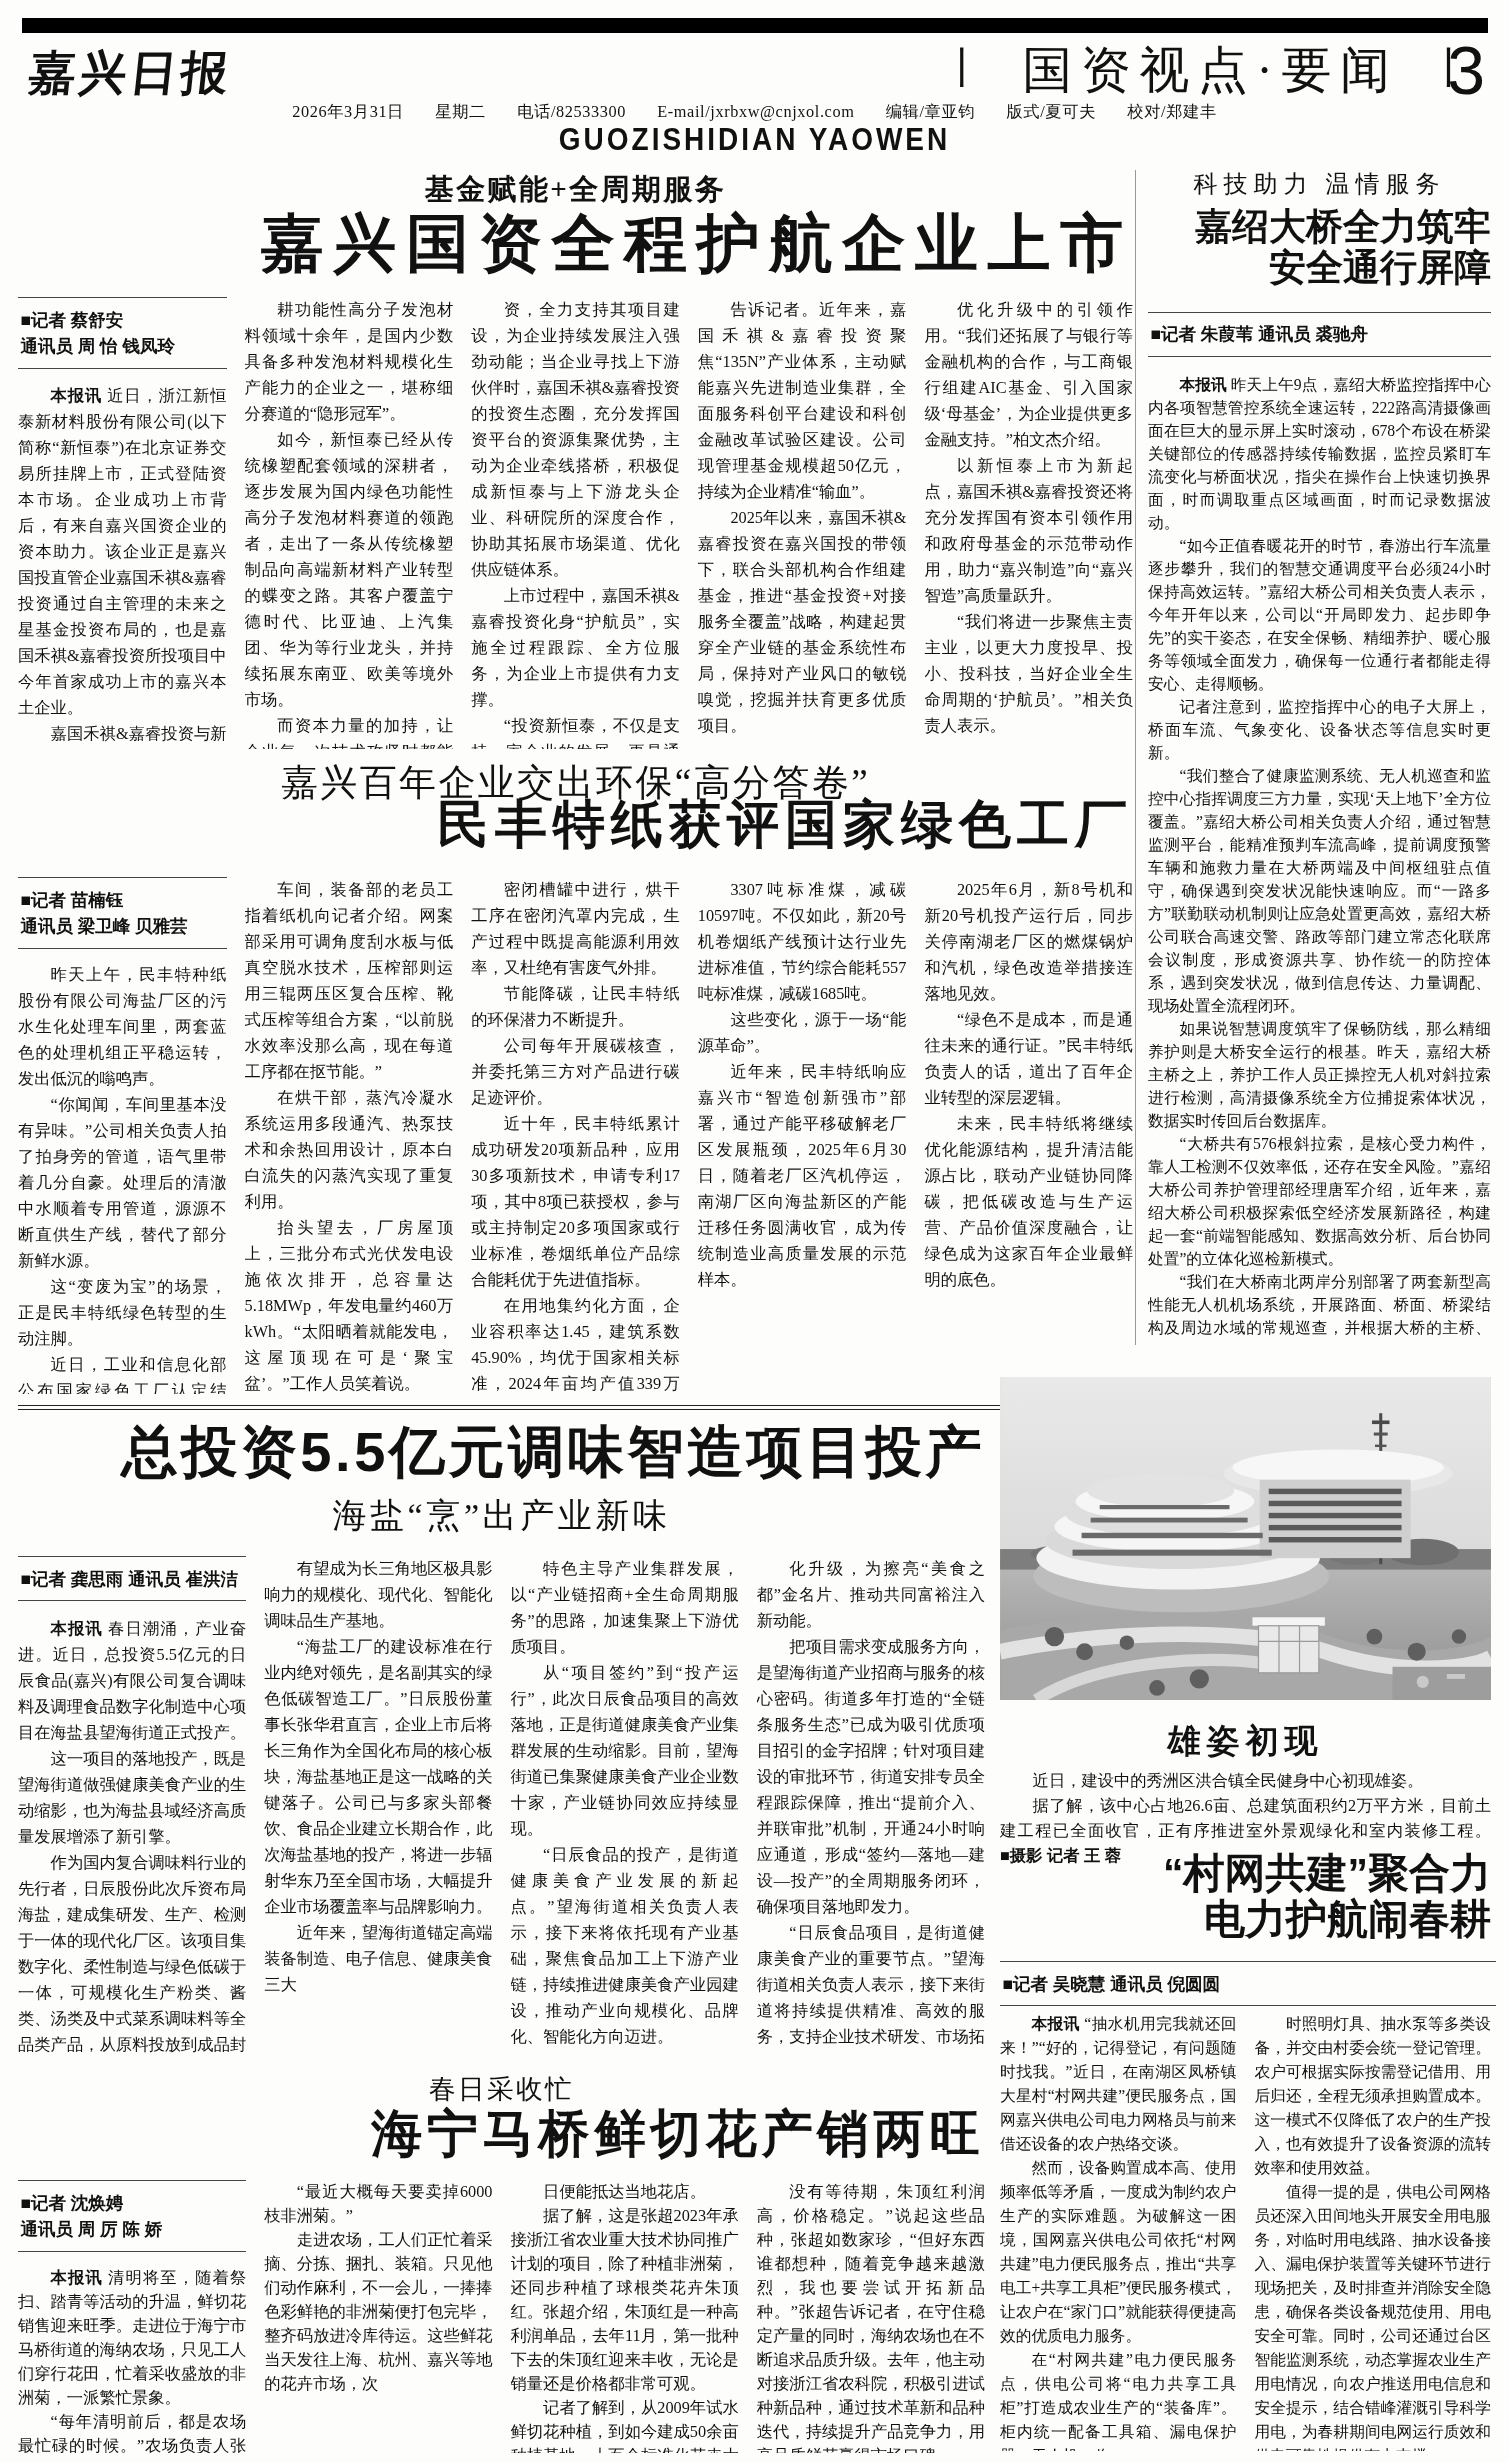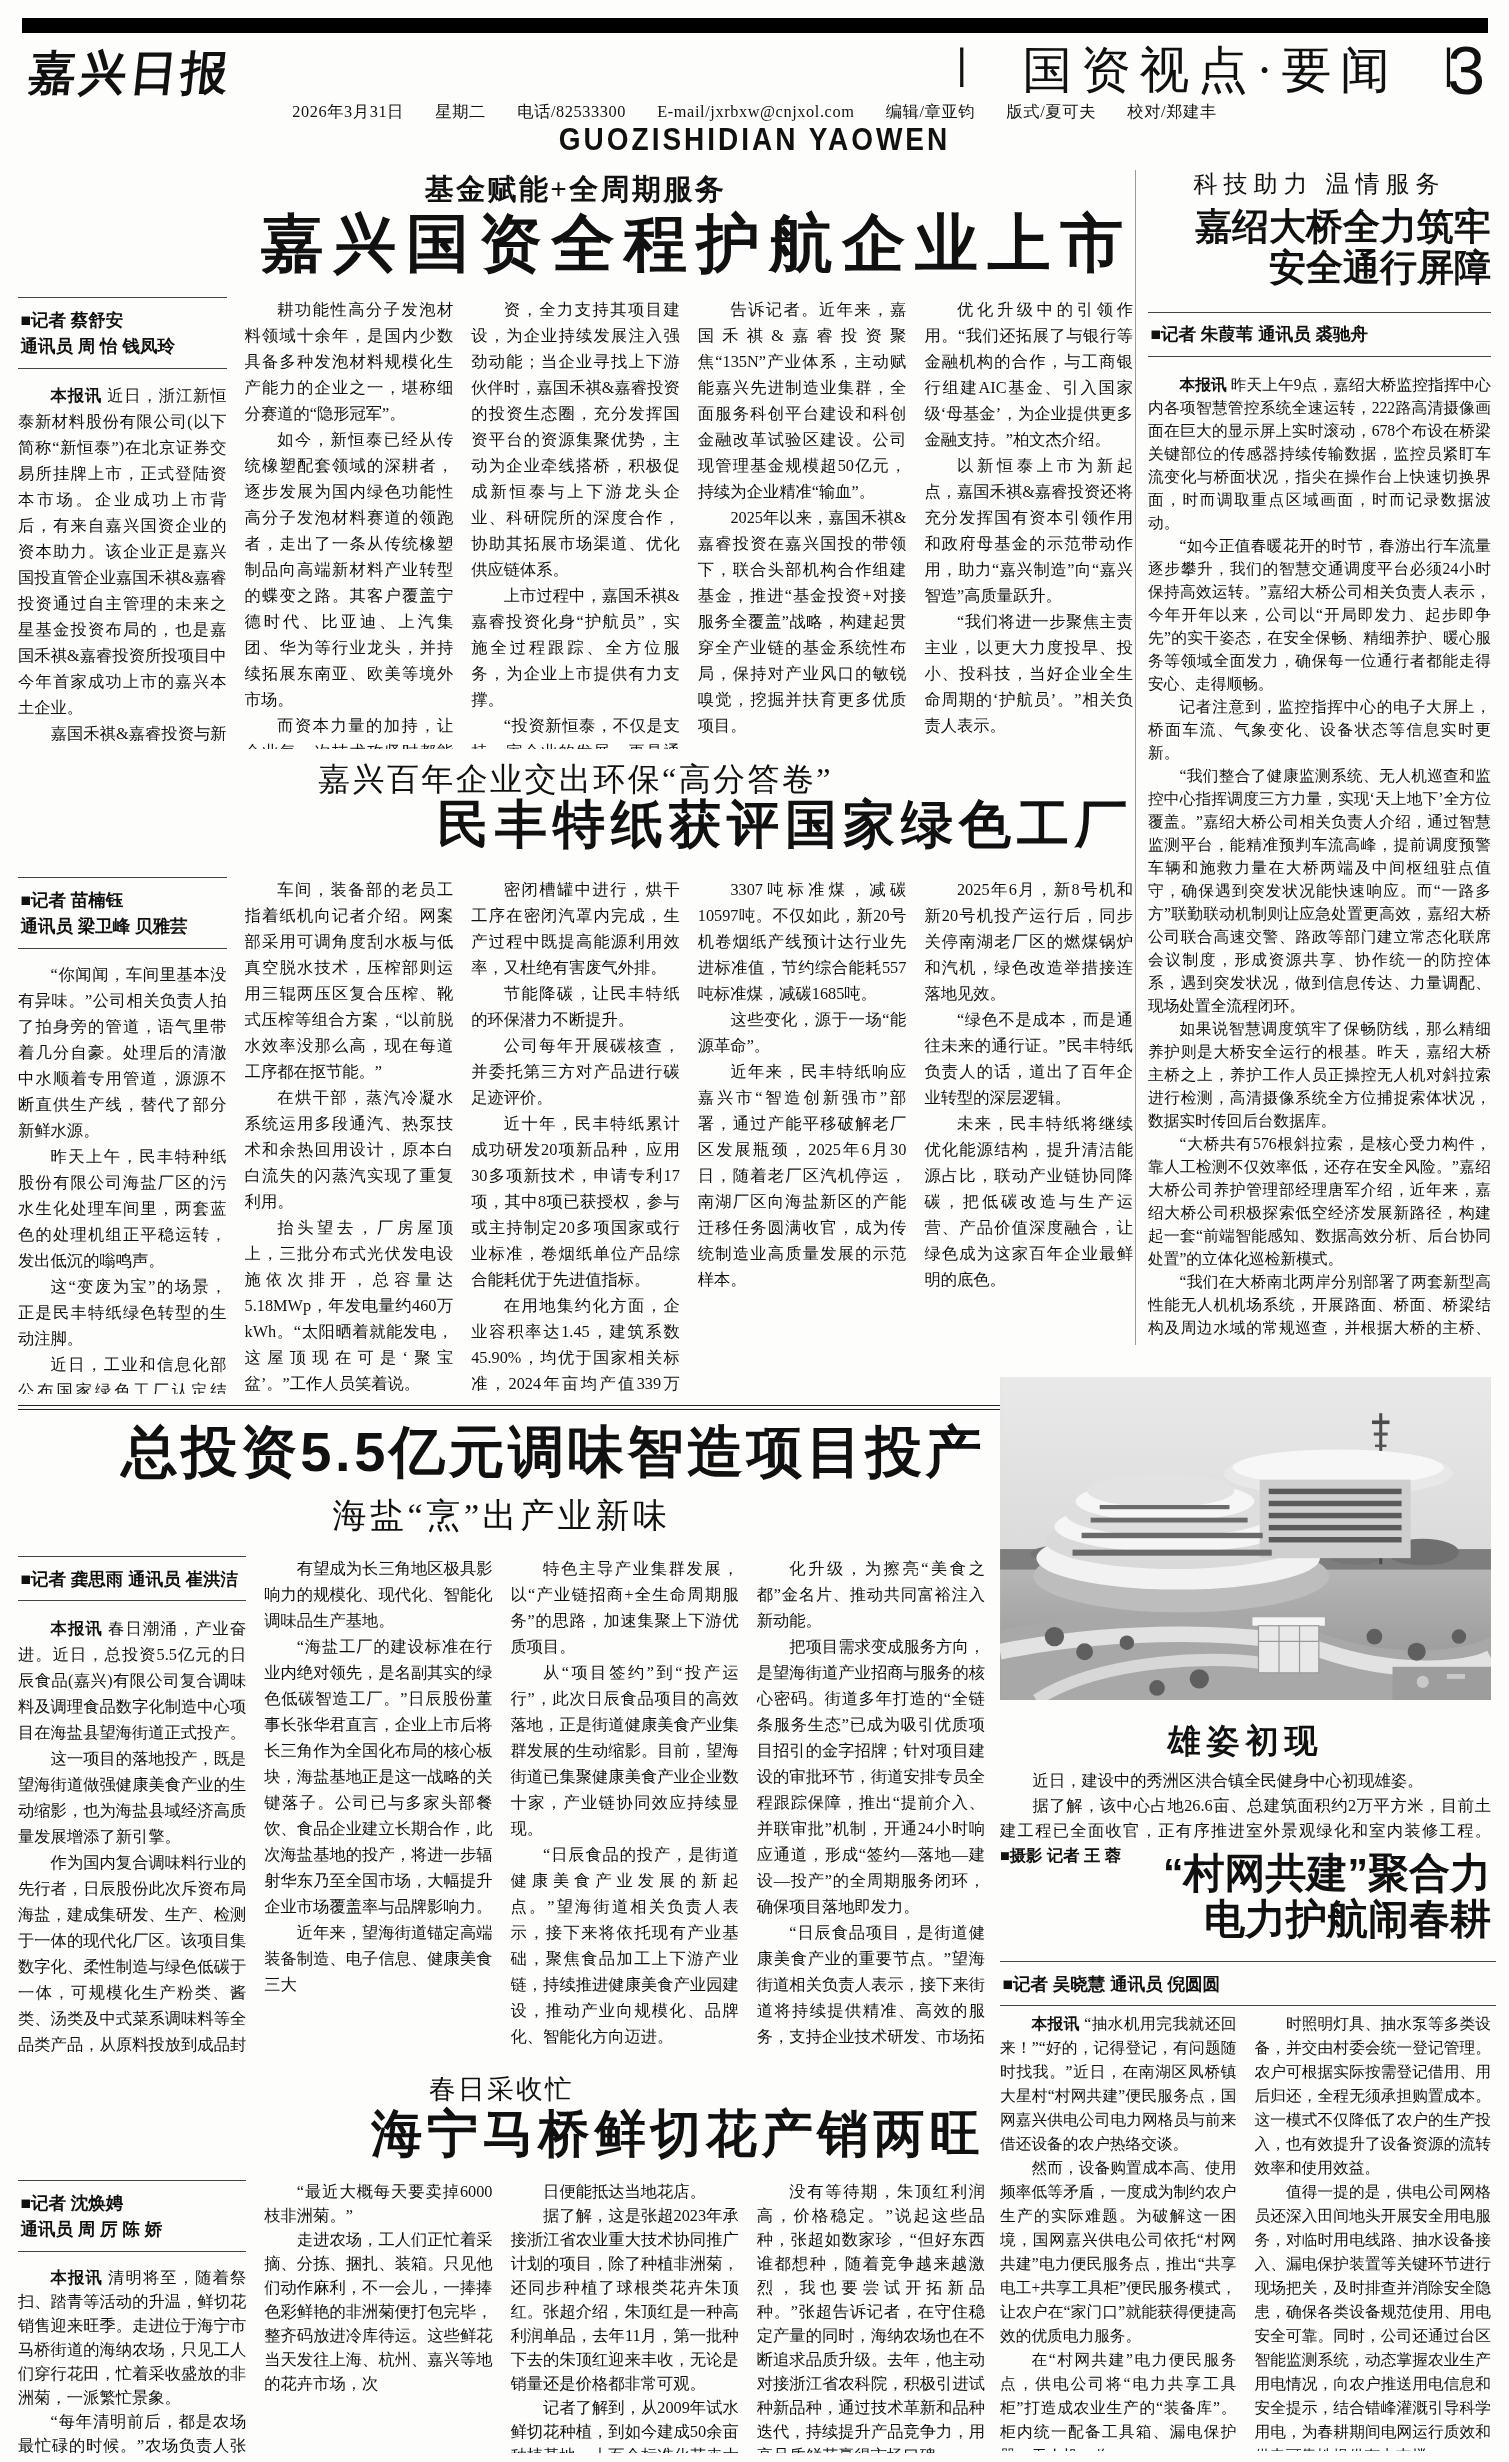--- a/index.html
+++ b/index.html
@@ -34,21 +34,21 @@
   #main-art-kicker{left:18px;top:170px;width:1115px;font-weight:bold;}
   #main-art-title{left:18px;top:208px;width:1115px;font-size:63px;letter-spacing:9.7px;}
   #main-art-body{left:18px;top:297px;width:1115px;height:452px;font-size:16.3px;line-height:26px;}
   #right-art{left:1148px;top:168px;width:343px;}
   #right-kicker{font-size:24px;letter-spacing:6px;}
   #right-title{font-size:37px;margin-top:6px;}
   #right-byline{margin-top:23px;}
   #right-body{margin-top:15.7px;height:967px;overflow:hidden;text-align:justify;
               font-size:15.7px;line-height:23px;}
   #right-body p{margin:0;text-indent:2em;}
-  #mf-kicker{left:18px;top:758px;width:1115px;font-size:32px;}
+  #mf-kicker{left:18px;top:758px;width:1115px;font-size:37px;}
   #mf-title{left:18px;top:795px;width:1115px;font-size:52px;letter-spacing:6px;}
   #mf-body{left:18px;top:877px;width:1115px;height:517px;font-size:16.3px;line-height:26px;}
   #divider1{left:18px;top:1405px;width:1115px;}
   #hy-title{left:18px;top:1421px;width:967px;font-size:56px;letter-spacing:3.6px;}
   #hy-sub{left:18px;top:1493px;width:967px;text-align:center;font-size:34px;letter-spacing:3.6px;}
   #hy-body{left:18px;top:1556px;width:967px;height:497px;font-size:16.3px;line-height:26px;}
   #photo{left:1000px;top:1377px;width:491px;height:323px;overflow:hidden;background:#cfcfcf;}
   #photo-cap-title{left:1000px;top:1719px;width:491px;text-align:center;font-size:33px;
                    letter-spacing:6px;font-weight:bold;}
   #photo-cap{left:1000px;top:1768px;width:491px;font-size:16.3px;line-height:25px;text-align:justify;}
@@ -138,22 +138,22 @@
   </div>
 
   <div class="abs kicker" id="mf-kicker">嘉兴百年企业交出环保“高分答卷”</div>
   <div class="abs headline" id="mf-title">民丰特纸获评国家绿色工厂</div>
   <div class="abs cols" id="mf-body">
       <div class="col">
         <div class="byline-box" style="margin-bottom: 13.3px;">
           <div>■记者 苗楠钰</div>
           <div>通讯员 梁卫峰 贝雅芸</div>
         </div>
+        <p>昨天上午，民丰特种纸股份有限公司海盐厂区的污水生化处理车间里，两套蓝色的处理机组正平稳运转，发出低沉的嗡鸣声。</p>
         <p>“你闻闻，车间里基本没有异味。”公司相关负责人拍了拍身旁的管道，语气里带着几分自豪。处理后的清澈中水顺着专用管道，源源不断直供生产线，替代了部分新鲜水源。</p>
-        <p>昨天上午，民丰特种纸股份有限公司海盐厂区的污水生化处理车间里，两套蓝色的处理机组正平稳运转，发出低沉的嗡鸣声。</p>
         <p>这“变废为宝”的场景，正是民丰特纸绿色转型的生动注脚。</p>
         <p>近日，工业和信息化部公布国家绿色工厂认定结果，民丰特纸榜上有名。</p>
       </div>
       <div class="col">
         <p>车间，装备部的老员工指着纸机向记者介绍。网案部采用可调角度刮水板与低真空脱水技术，压榨部则运用三辊两压区复合压榨、靴式压榨等组合方案，“以前脱水效率没那么高，现在每道工序都在抠节能。”</p>
         <p>在烘干部，蒸汽冷凝水系统运用多段通汽、热泵技术和余热回用设计，原本白白流失的闪蒸汽实现了重复利用。</p>
         <p>抬头望去，厂房屋顶上，三批分布式光伏发电设施依次排开，总容量达5.18MWp，年发电量约460万kWh。“太阳晒着就能发电，这屋顶现在可是‘聚宝盆’。”工作人员笑着说。</p>
       </div>
       <div class="col">
         <p>密闭槽罐中进行，烘干工序在密闭汽罩内完成，生产过程中既提高能源利用效率，又杜绝有害废气外排。</p>

